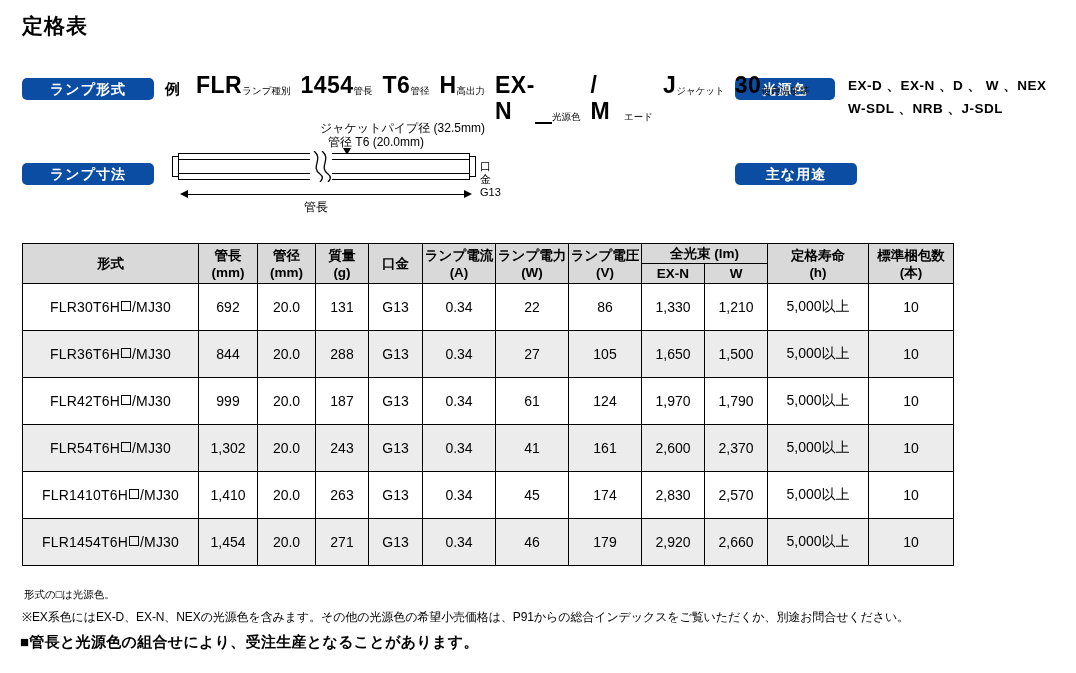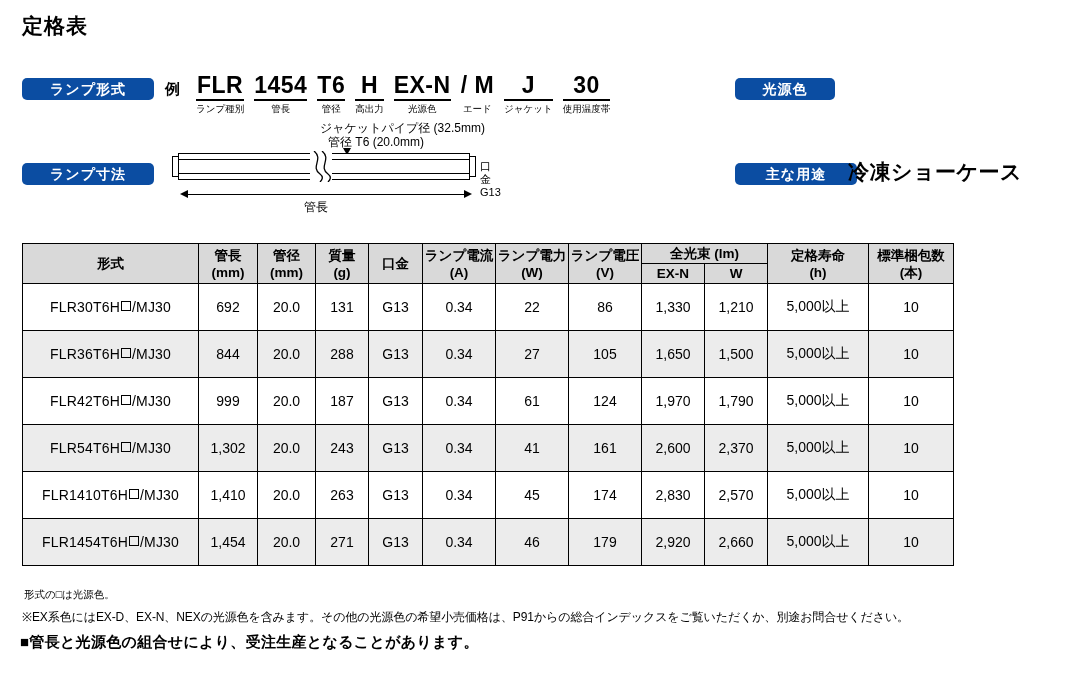--- a/index.html
+++ b/index.html
@@ -52,22 +52,22 @@
     font-weight: bold;
   }
   .code-row {
     position: absolute;
     left: 196px; top: 72px;
     display: flex;
     align-items: flex-start;
   }
   .code-seg {
     display: flex;
-    flex-direction: column;
-    align-items: center;
+    flex-direction: row;
+    align-items: flex-end;
     margin-right: 10px;
   }
   .code-seg .code {
     font-size: 23px;
     font-weight: bold;
     line-height: 26px;
     letter-spacing: 0.5px;
   }
   .code-seg .rule {
     width: 100%;
@@ -290,23 +290,24 @@
       <span class="sub">ジャケット</span>
     </div>
     <div class="code-seg">
       <span class="code">30</span>
       <span class="rule"></span>
       <span class="sub">使用温度帯</span>
     </div>
   </div>
 
   <div class="color-text">
+    <div>EX-D 、EX-N 、D 、 W 、NEX</div>
+    <div>W-SDL 、NRB 、J-SDL</div>
   </div>
 
-  <div class="main-use-text">冷凍ショーケース</div>
 
   <div class="diagram">
     <div class="diag-note" style="left:150px; top:-2px;">ジャケットパイプ径 (32.5mm)</div>
     <div class="diag-note" style="left:158px; top:12px;">管径 T6 (20.0mm)</div>
 
     <div class="lead-line" style="left:176px; top:26px; width:1px; height:8px;"></div>
     <svg style="position:absolute; left:172px; top:24px;" width="10" height="10">
       <polygon points="5,9 1,2 9,2" fill="#000"></polygon>
     </svg>
 

